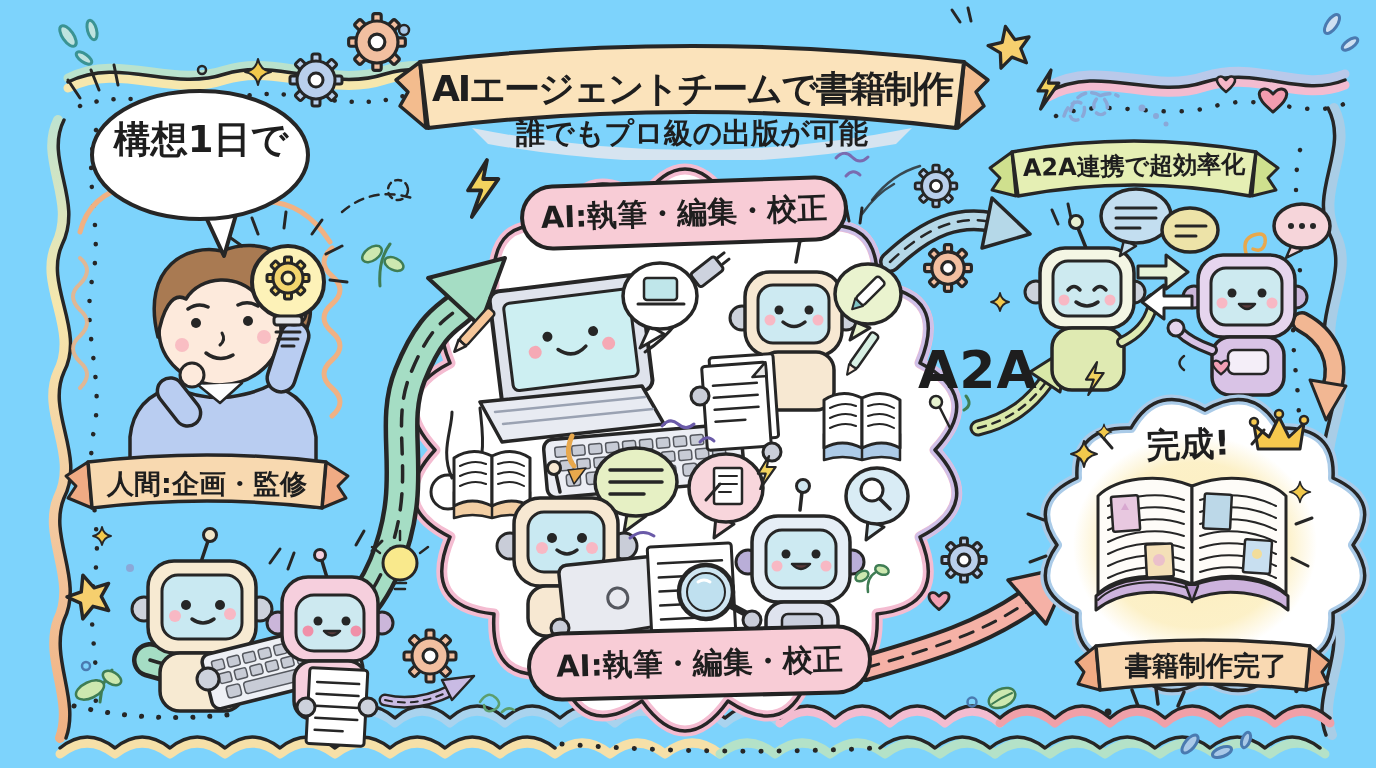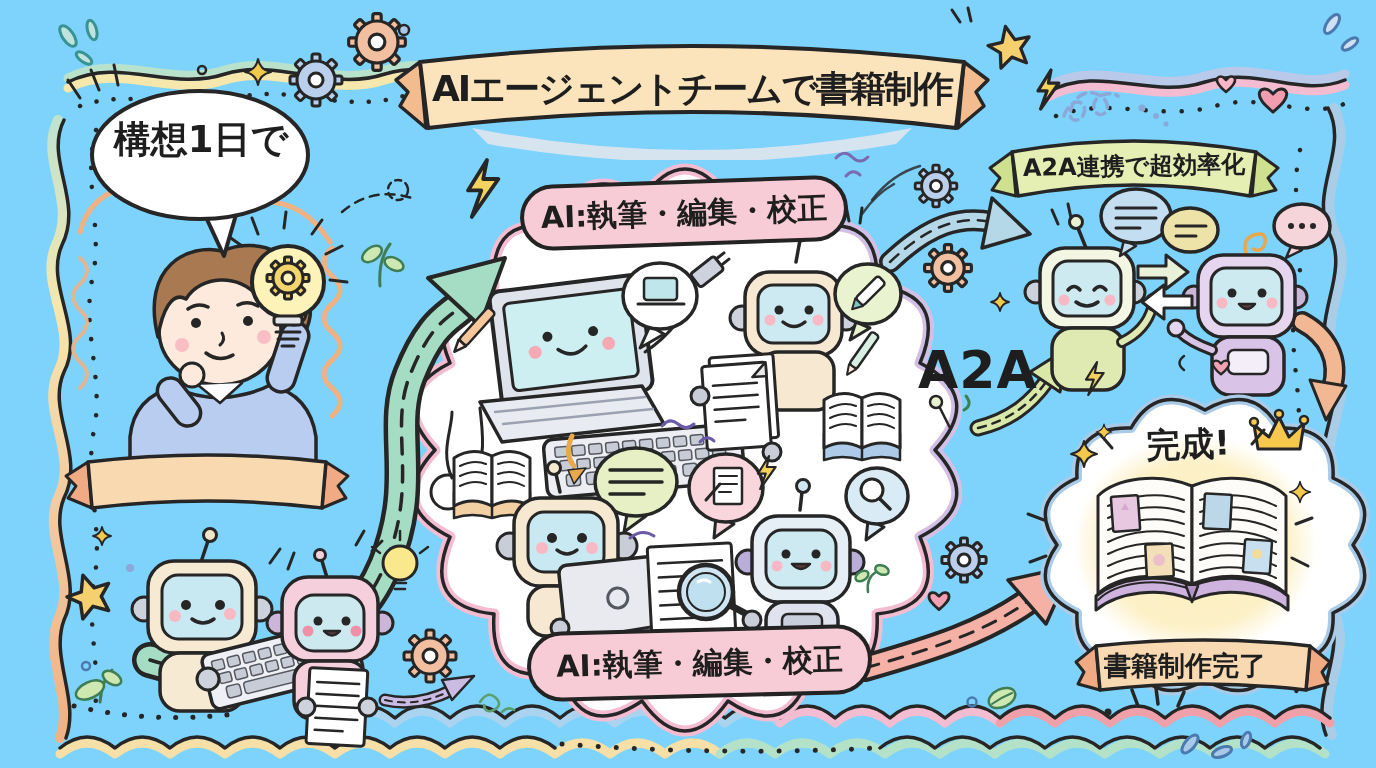--- a/index.html
+++ b/index.html
@@ -727,31 +727,33 @@
 
 <div class="abs" style="left:392px;top:28px;width:600px;height:132px;">
   <svg width="600" height="132" viewBox="0 0 600 132">
     <path d="M28,34 L4,52 L16,64 L8,78 L34,100 Z" fill="#f3bc8e" stroke="#262626" stroke-width="3.5"></path>
     <path d="M572,34 L596,52 L584,64 L592,78 L566,100 Z" fill="#f3bc8e" stroke="#262626" stroke-width="3.5"></path>
     <path d="M80,100 Q300,144 520,100 L504,116 Q300,152 96,116 Z" fill="#d6e4f0"></path>
     <path d="M28,34 Q300,2 572,34 L564,100 Q300,68 36,100 Z" fill="#fbe3bb" stroke="#262626" stroke-width="4"></path>
   </svg>
   <div class="t abs" style="left:22px;top:40px;width:556px;font-size:36px;letter-spacing:-2px;">AIエージェントチームで書籍制作</div>
 </div>
+<div class="t abs" style="left:462px;top:116px;width:460px;font-size:29px;letter-spacing:0px;">誰でもプロ級の出版が可能</div>
 
 <div class="t abs" style="left:105px;top:118px;width:192px;font-size:37px;">
   <div>構想1日で</div>
 </div>
 
 <div class="abs" style="left:62px;top:446px;width:290px;height:80px;">
   <svg width="290" height="80" viewBox="0 0 290 80">
     <path d="M26,16 L4,30 L14,40 L6,52 L30,62 Z" fill="#f0ab84" stroke="#262626" stroke-width="3"></path>
     <path d="M264,16 L286,30 L276,40 L284,52 L260,62 Z" fill="#f0ab84" stroke="#262626" stroke-width="3"></path>
     <path d="M26,16 Q145,2 264,16 L260,62 Q145,48 30,62 Z" fill="#f8d9b0" stroke="#262626" stroke-width="3.5"></path>
   </svg>
+  <div class="t abs" style="left:24px;top:22px;width:242px;font-size:27px;">人間:企画・監修</div>
 </div>
 
 <div class="pill abs" style="left:520px;top:180px;width:328px;height:66px;transform:rotate(-2deg);">
   <span class="t" style="font-size:30px;">AI:執筆・編集・校正</span>
 </div>
 <div class="pill abs" style="left:527px;top:628px;width:345px;height:70px;transform:rotate(-1.5deg);">
   <span class="t" style="font-size:30px;">AI:執筆・編集・校正</span>
 </div>
 
 <div class="abs" style="left:984px;top:126px;width:300px;height:84px;">
@@ -766,16 +768,16 @@
 <div class="t abs" style="left:918px;top:340px;width:110px;font-size:52px;letter-spacing:1px;">A2A</div>
 
 <div class="t abs" style="left:1118px;top:424px;width:140px;font-size:34px;transform:rotate(-2deg);">完成!</div>
 
 <div class="abs" style="left:1072px;top:632px;width:262px;height:76px;">
   <svg width="262" height="76" viewBox="0 0 262 76">
     <path d="M24,14 L4,30 L12,40 L6,52 L28,58 Z" fill="#f0ab84" stroke="#262626" stroke-width="3"></path>
     <path d="M238,14 L258,30 L250,40 L256,52 L234,58 Z" fill="#f0ab84" stroke="#262626" stroke-width="3"></path>
     <path d="M24,14 Q131,2 238,14 L234,58 Q131,46 28,58 Z" fill="#f9d9b2" stroke="#262626" stroke-width="3.5"></path>
   </svg>
-  <div class="t abs" style="left:4px;top:18px;width:218px;font-size:27px;">書籍制作完了</div>
+  <div class="t abs" style="left:25px;top:18px;width:218px;font-size:27px;">書籍制作完了</div>
 </div>
 
 </div>
 
 </body></html>

